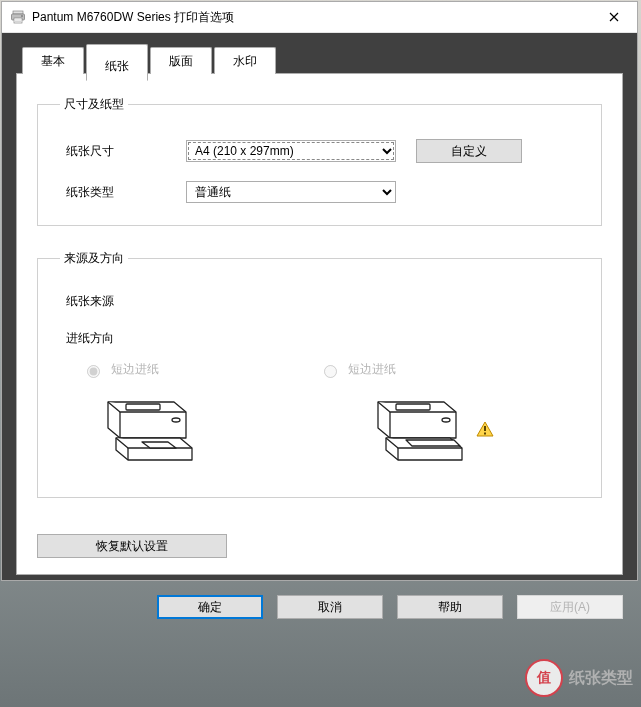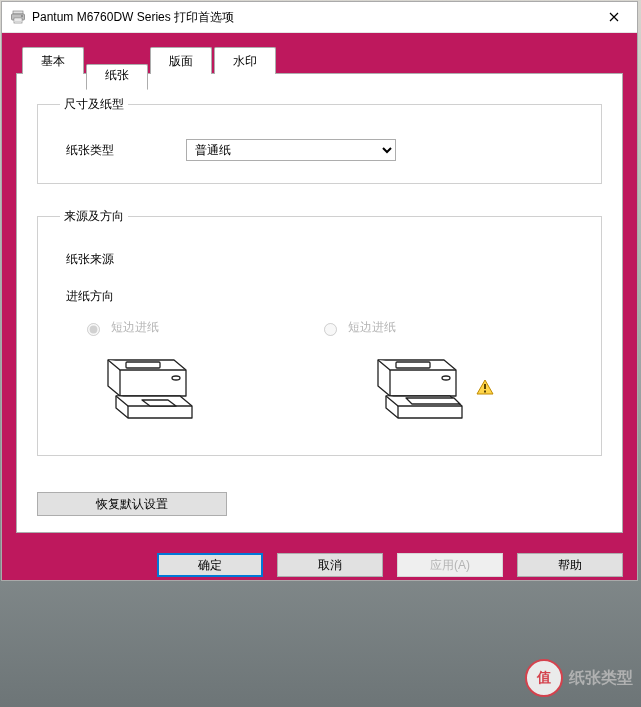--- a/index.html
+++ b/index.html
@@ -6,21 +6,21 @@
     margin: 0;
     font-family: "Microsoft YaHei", "Segoe UI", sans-serif;
     font-size: 12px;
     background: linear-gradient(180deg, #d8d6d0 0%, #a9b0b0 40%, #6d7577 100%);
     width: 641px;
     height: 707px;
     overflow: hidden;
   }
 
   .dialog {
-    background: #be185d;
+    background: #404040;
     border: 1px solid #aaaaaa;
     width: 637px;
     height: 580px;
     margin: 1px;
     display: flex;
     flex-direction: column;
     box-sizing: border-box;
   }
 
   .titlebar {
@@ -69,23 +69,23 @@
     font-size: 12px;
     cursor: default;
   }
   .tab.inactive {
     background: #ffffff;
     top: 1px;
   }
   .tab.active {
     background: #ffffff;
     border-bottom: 1px solid #ffffff;
-    top: 17px;
+    top: 8px;
     z-index: 2;
-    padding-top: 2px;
+    padding-top: 13px;
     padding-bottom: 5px;
   }
   .tab-bar-end { flex: 1; }
 
   .tab-panel {
     border: 1px solid #adadad;
     border-top: none;
     flex: 1;
     background: #ffffff;
     padding: 22px 20px 16px 20px;
@@ -256,20 +256,31 @@
       <div class="tab inactive">版面</div>
       <div class="tab inactive">水印</div>
       <div class="tab-bar-end"></div>
     </div>
 
     <div class="tab-panel">
 
       <fieldset class="group">
         <legend>尺寸及纸型</legend>
 
+        <div class="row">
+          <div class="label-col">纸张尺寸</div>
+          <div class="control-col">
+            <select class="combo highlight">
+              <option>A4 (210 x 297mm)</option>
+            </select>
+          </div>
+          <div class="custom-btn-wrap">
+            <button class="btn" style="width:106px">自定义</button>
+          </div>
+        </div>
 
         <div class="row">
           <div class="label-col">纸张类型</div>
           <div class="control-col">
             <select class="combo">
               <option>普通纸</option>
             </select>
           </div>
         </div>
       </fieldset>
@@ -338,21 +349,21 @@
       <div class="restore-wrap">
         <button class="btn">恢复默认设置</button>
       </div>
 
     </div>
   </div>
 
   <div class="footer">
     <button class="btn primary">确定</button>
     <button class="btn">取消</button>
+    <button class="btn">帮助</button>
     <button class="btn disabled" disabled="">应用(A)</button>
-    <button class="btn">帮助</button>
   </div>
 </div>
 
 <div class="watermark">
   <div class="wm-badge">值</div>
   <span>纸张类型</span>
 </div>
 
 </body></html>

